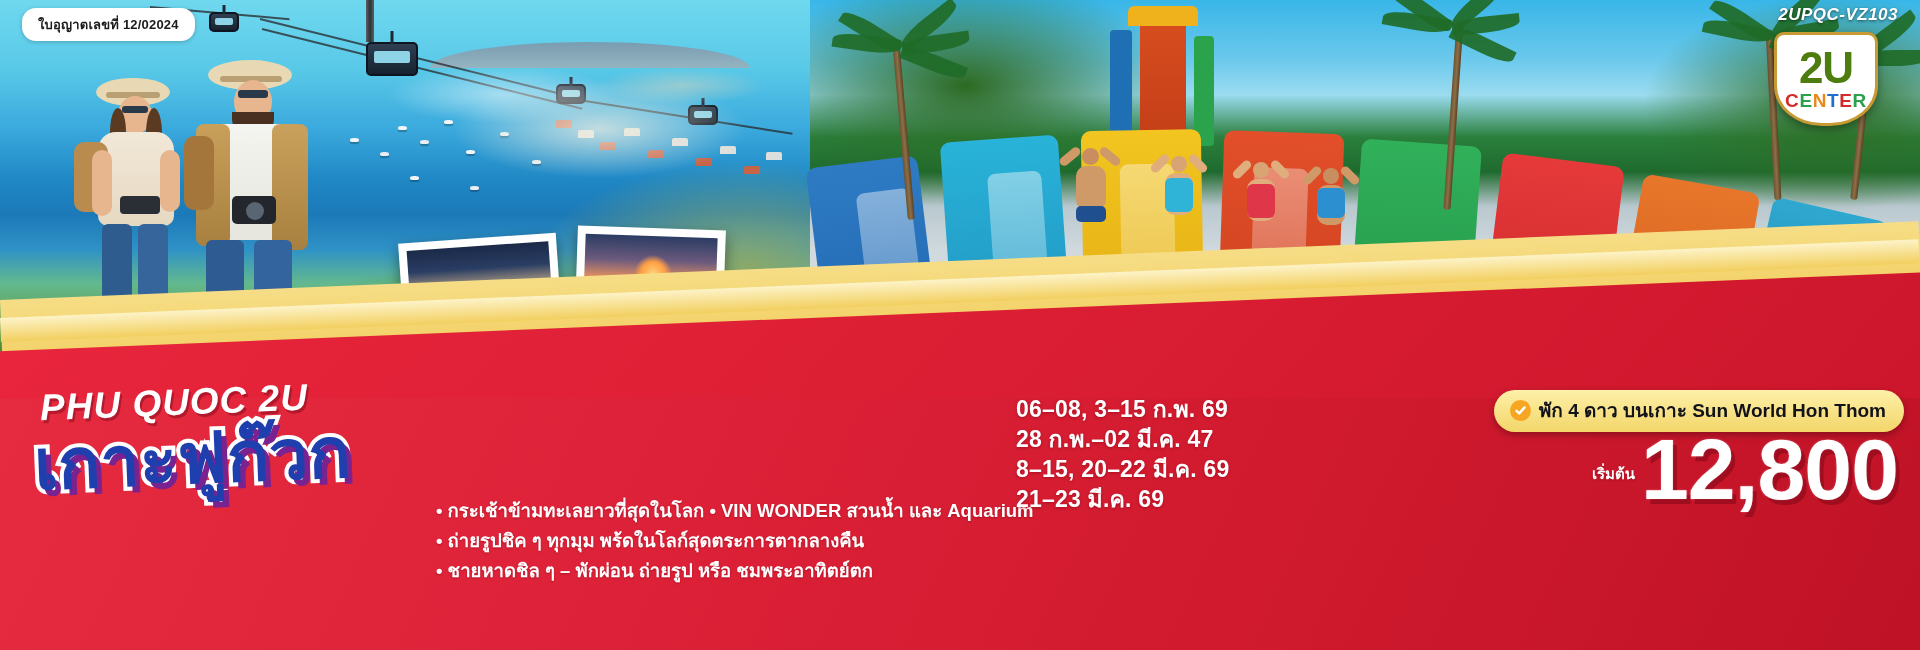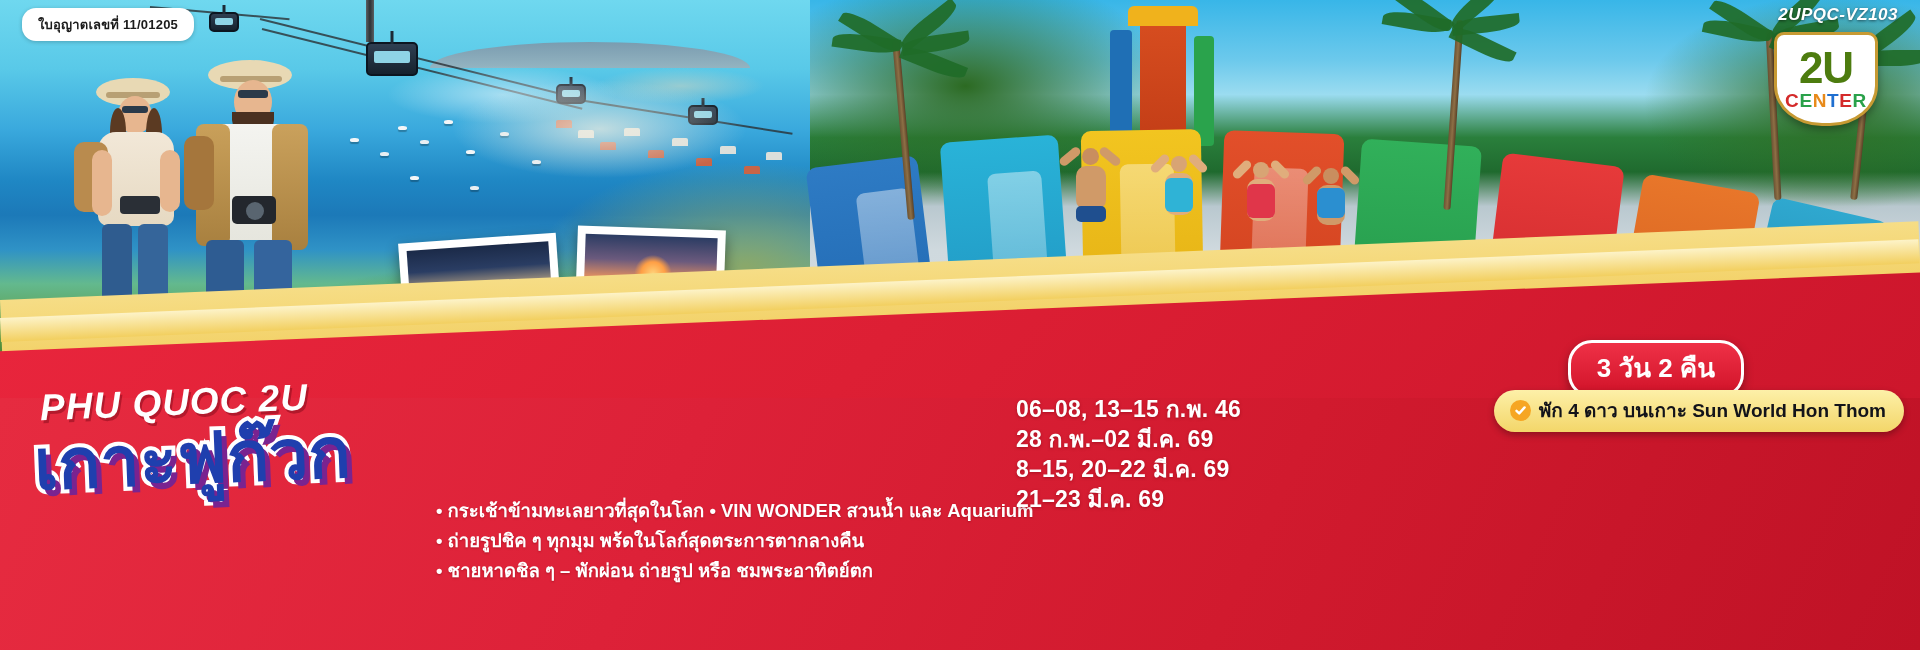--- a/index.html
+++ b/index.html
@@ -385,52 +385,55 @@
     <div class="frond" style="left:1050px; top:48px; transform:rotate(-36deg);"></div>
     <div class="frond" style="left:1050px; top:50px; transform:rotate(0deg);"></div>
     <div class="frond" style="left:1048px; top:50px; transform:rotate(196deg);"></div>
   </div>
 
   <div class="gold-band"></div>
   <div class="gold-band-2"></div>
   <div class="red-band"></div>
   <div class="red-flat"></div>
 
-  <div class="license">ใบอุญาตเลขที่ 11/01205</div>
+  <div class="license">ใบอุญาตเลขที่ 12/02024</div>
 
   <div class="tour-code">2UPQC-VZ103</div>
 
   <div class="logo-shield">
     <div class="logo-2u">2U</div>
     <div class="logo-center">
       <span>C</span><span>E</span><span>N</span><span>T</span><span>E</span><span>R</span>
     </div>
   </div>
 
   <div class="title-en">PHU QUOC 2U</div>
   <div class="title-th">เกาะฟูก๊วก</div>
 
   <div class="bullets">
     <div class="bullet-line">• กระเช้าข้ามทะเลยาวที่สุดในโลก • VIN WONDER สวนน้ำ และ Aquarium</div>
     <div class="bullet-line">• ถ่ายรูปชิค ๆ ทุกมุม  พร้ดในโลก์สุดตระการตากลางคืน</div>
     <div class="bullet-line">• ชายหาดชิล ๆ – พักผ่อน ถ่ายรูป หรือ ชมพระอาทิตย์ตก</div>
   </div>
 
   <div class="dates">
-    <div class="date-line">06–08, 13–15 ก.พ. 46</div>
-    <div class="date-line">28 ก.พ.–02 มี.ค. 69</div>
+    <div class="date-line">06–08, 3–15 ก.พ. 69</div>
+    <div class="date-line">28 ก.พ.–02 มี.ค. 47</div>
     <div class="date-line">8–15, 20–22 มี.ค. 69</div>
     <div class="date-line">21–23 มี.ค. 69</div>
   </div>
 
-  <div class="duration">3 วัน 2 คืน</div>
 
   <div class="hotel-pill">
     <span class="check-icon">
       <svg width="13" height="13" viewBox="0 0 13 13" aria-hidden="true">
         <path d="M2.5 6.8 L5.2 9.4 L10.6 3.4" fill="none" stroke="#ffffff" stroke-width="2.4" stroke-linecap="round" stroke-linejoin="round"></path>
       </svg>
     </span>
     <span>พัก 4 ดาว บนเกาะ Sun World Hon Thom</span>
   </div>
 
+  <div class="price-wrap">
+    <span class="price-prefix">เริ่มต้น</span>
+    <span class="price-amount">12,800</span>
+  </div>
 
 </div>
 
 </body></html>

